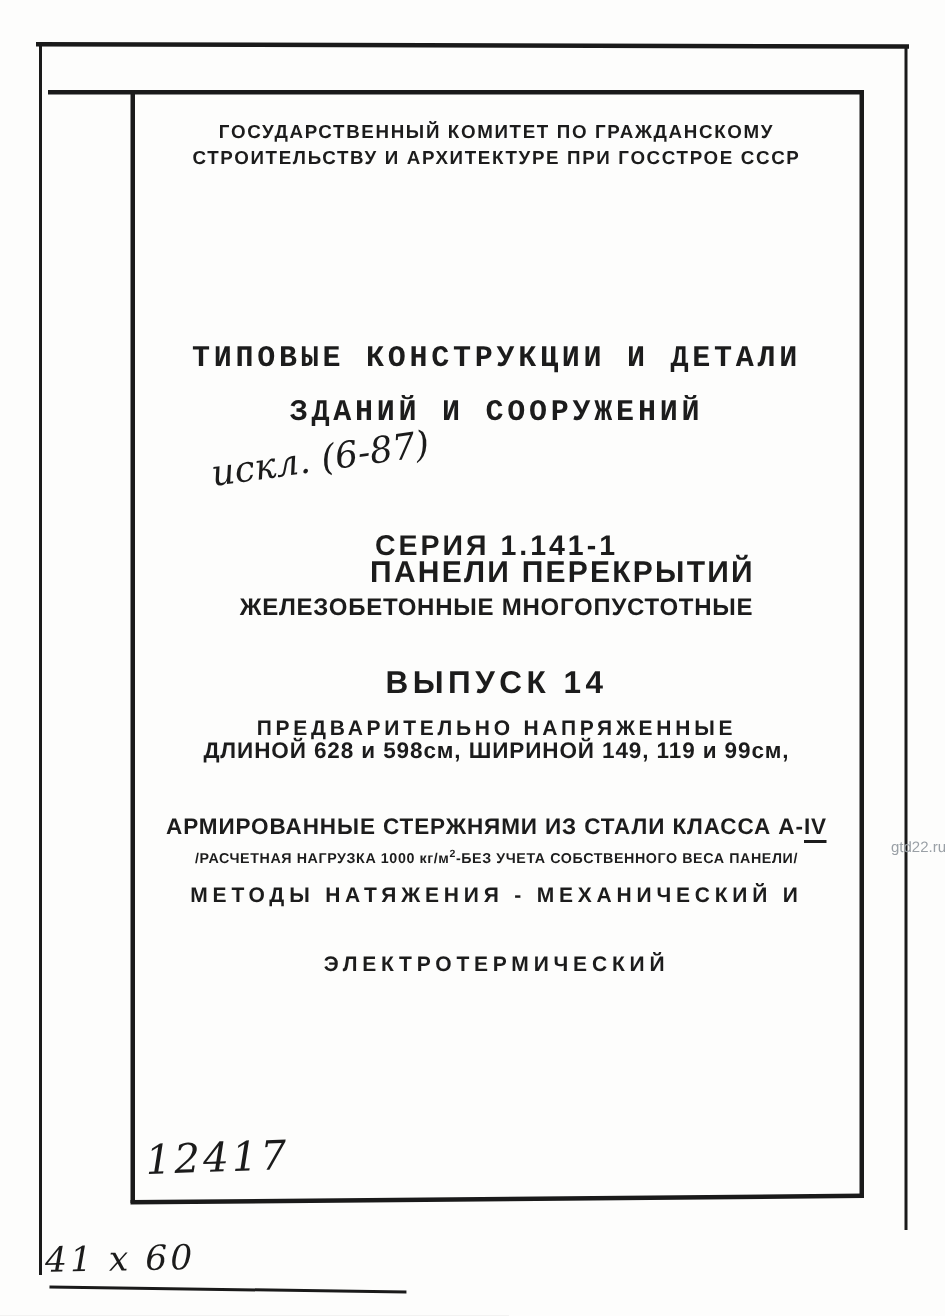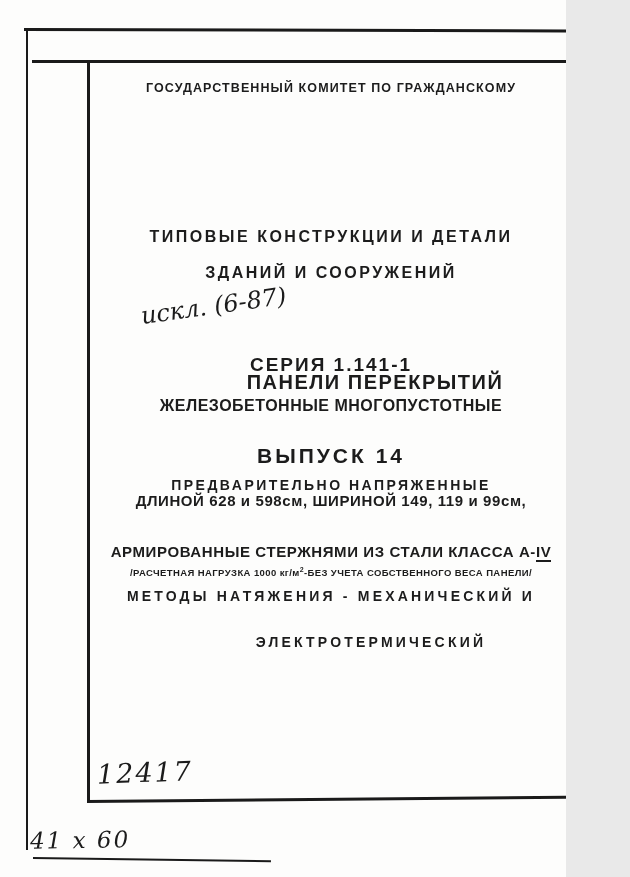--- a/index.html
+++ b/index.html
@@ -1,36 +1,36 @@
 <!DOCTYPE html>
 <html><head>
 <meta charset="utf-8">
 <style>
   html,body{margin:0;padding:0;background:#e9e9e9;}
   .page{
-    position:relative;width:566px;height:877px;background:#fdfdfc;
+    position:relative;width:630px;height:877px;background:#fdfdfc;
     overflow:hidden;font-family:"Liberation Sans",sans-serif;color:#1c1c1c;
   }
   
   .rule{position:absolute;background:#1a1a1a;}
   .outer-left{left:26px;top:28px;width:2px;height:822px;}
   .outer-top{left:24px;top:28px;width:582px;height:3px;transform:rotate(0.15deg);transform-origin:left top;}
   .outer-right{left:603px;top:30px;width:2px;height:790px;}
   .inner-top{left:32px;top:60px;width:543px;height:3px;}
   .inner-left{left:87px;top:60px;width:3px;height:742px;}
   .inner-right{left:573px;top:60px;width:3px;height:738px;}
   .inner-bottom{left:87px;top:800px;width:489px;height:3px;transform:rotate(-0.5deg);transform-origin:left top;}
 
   
   .row{
     position:absolute;left:87px;width:488px;text-align:center;
     font-weight:bold;white-space:nowrap;
   }
   .hdr{font-size:12.5px;letter-spacing:1.1px;line-height:16px;}
-  .title{font-size:16px;letter-spacing:2.5px;}
+  .title{font-size:20px;letter-spacing:2.5px;font-family:Liberation Mono, monospace;}
   .series{font-size:19px;letter-spacing:2px;margin-top:21px;}
   .subj1{font-size:20px;letter-spacing:1.5px;padding-left:44px;}
   .subj2{font-size:16px;letter-spacing:0.5px;}
   .issue{font-size:21px;letter-spacing:3px;}
   .d1{font-size:14px;letter-spacing:2.5px;}
   .d2{font-size:14px;letter-spacing:2px;}
   .d34{font-size:15px;letter-spacing:0.6px;}
   .fine{font-size:9.5px;letter-spacing:0.4px;}
   .meth{font-size:14px;letter-spacing:3.2px;}
   .steel-class{border-bottom:2px solid #1c1c1c;padding-bottom:0px;margin-top:39px;}
@@ -59,40 +59,41 @@
   <div class="rule outer-left"></div>
   <div class="rule outer-top"></div>
   <div class="rule outer-right"></div>
 
   <div class="rule inner-top"></div>
   <div class="rule inner-left"></div>
   <div class="rule inner-right"></div>
   <div class="rule inner-bottom"></div>
 
   <div class="row hdr" style="top:80px;">ГОСУДАРСТВЕННЫЙ КОМИТЕТ ПО ГРАЖДАНСКОМУ</div>
+  <div class="row hdr" style="top:97px;">СТРОИТЕЛЬСТВУ И АРХИТЕКТУРЕ ПРИ ГОССТРОЕ СССР</div>
 
   <div class="row title" style="top:228px;">ТИПОВЫЕ КОНСТРУКЦИИ И ДЕТАЛИ</div>
   <div class="row title" style="top:264px;">ЗДАНИЙ И СООРУЖЕНИЙ</div>
 
   <div class="hw hw-note">искл. (6-87)</div>
 
   <div class="row series" style="top:333px;">СЕРИЯ 1.141-1</div>
 
   <div class="row subj1" style="top:371px;">ПАНЕЛИ ПЕРЕКРЫТИЙ</div>
   <div class="row subj2" style="top:397px;">ЖЕЛЕЗОБЕТОННЫЕ МНОГОПУСТОТНЫЕ</div>
 
   <div class="row issue" style="top:444px;">ВЫПУСК 14</div>
 
   <div class="row d1" style="top:477px;">ПРЕДВАРИТЕЛЬНО НАПРЯЖЕННЫЕ</div>
   <div class="row d34" style="top:492px;">ДЛИНОЙ 628 и 598см, ШИРИНОЙ 149, 119 и 99см,</div>
   <div class="row d34" style="top:543px;"><span>АРМИРОВАННЫЕ СТЕРЖНЯМИ ИЗ СТАЛИ КЛАССА А-</span><span class="steel-class">IV</span></div>
   <div class="row fine" style="top:566px;"><span>/РАСЧЕТНАЯ НАГРУЗКА 1000 кг/м</span><sup>2</sup><span>-БЕЗ УЧЕТА СОБСТВЕННОГО ВЕСА ПАНЕЛИ/</span></div>
 
   <div class="row meth" style="top:588px;">МЕТОДЫ НАТЯЖЕНИЯ - МЕХАНИЧЕСКИЙ И</div>
-  <div class="row meth" style="top:634px;padding-left:40px;">ЭЛЕКТРОТЕРМИЧЕСКИЙ</div>
+  <div class="row meth" style="top:634px;">ЭЛЕКТРОТЕРМИЧЕСКИЙ</div>
 
   <div class="hw hw-number">12417</div>
 
   <div class="hw hw-format">41 х 60</div>
   <div class="rule format-underline"></div>
 
   <div class="watermark">gtd22.ru</div>
 
 </div>
 

